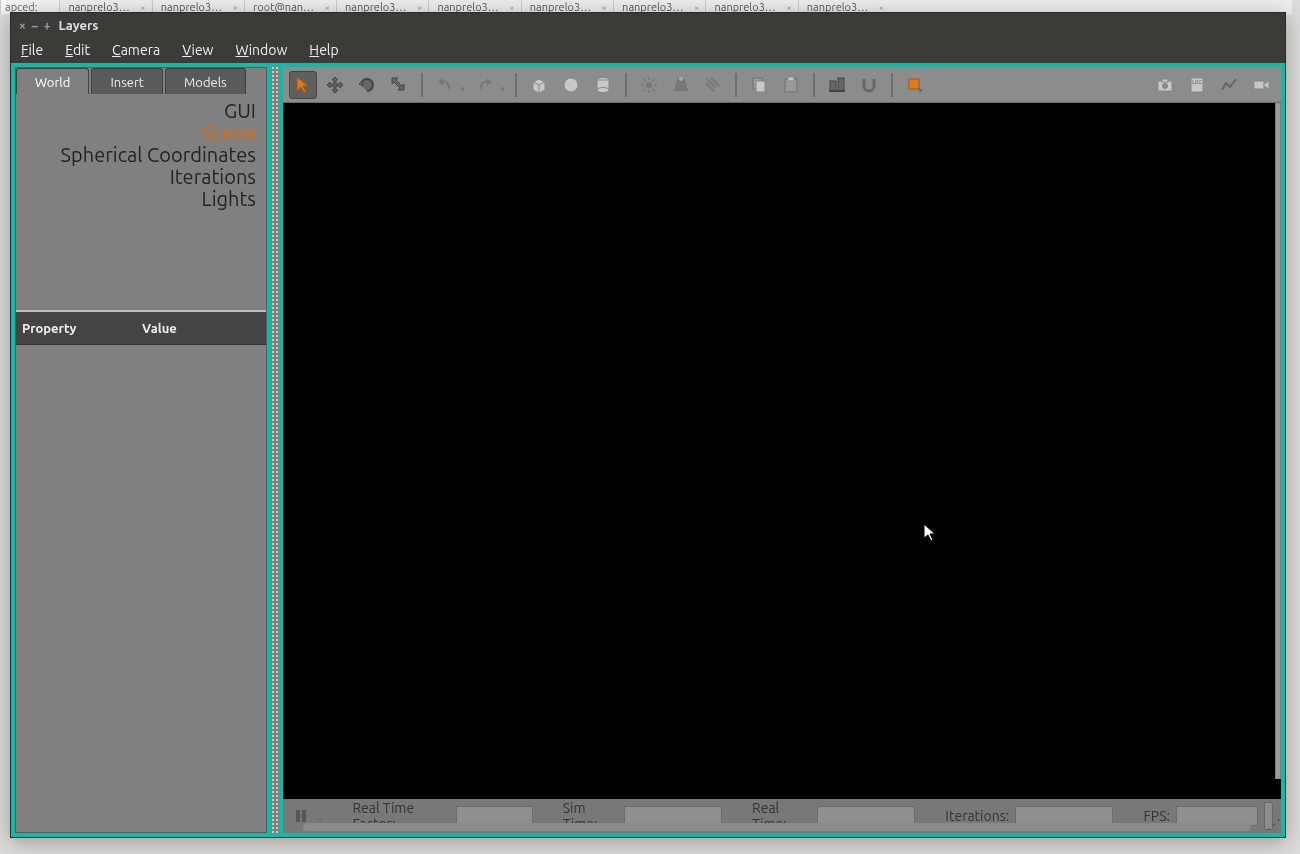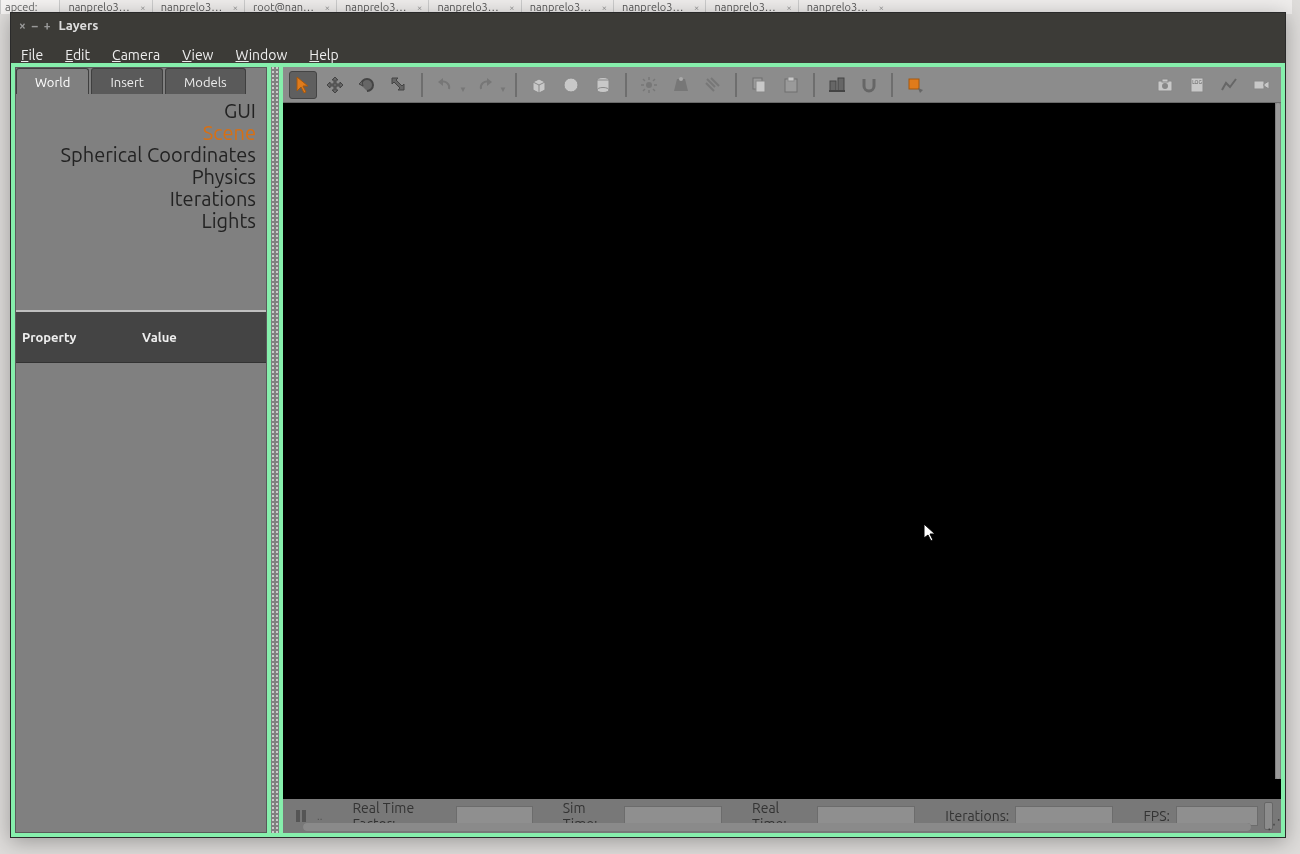--- a/index.html
+++ b/index.html
@@ -10,35 +10,35 @@
   .bg-tab { padding: 0 22px 0 8px; height: 14px; line-height:14px; border-left:1px solid #ccc; position:relative; overflow:hidden; white-space:nowrap; max-width:120px; }
   .bg-tab .x { position:absolute; right:6px; top:1px; color:#999; font-size:10px; }
   .bg-left { padding-left: 4px; color:#666; background:#f5f3f2;}
 
   .window { position:absolute; top:12px; left:10px; width:1276px; height:826px; background:#3a3a3a; border:1px solid #2a2a2a; display:flex; flex-direction:column; box-shadow: 0 4px 20px rgba(0,0,0,0.3); }
 
   .titlebar { height:24px; background:#3c3b37; display:flex; align-items:center; padding:0 8px; gap:8px; color:#ddd; font-size:13px; font-weight:bold; }
   .tb-btns { display:flex; gap:6px; color:#999; font-size:12px; }
   .tb-btn { cursor:pointer; }
 
-  .menubar { height:26px; background:#3c3b37; display:flex; align-items:flex-end; padding:0 10px; gap:22px; color:#eee; font-size:14px; }
+  .menubar { height:26px; background:#3c3b37; display:flex; align-items:center; padding:0 10px; gap:22px; color:#eee; font-size:14px; }
   .menu-item { cursor:pointer; }
   .menu-item .ul { text-decoration: underline; }
 
-  .body { flex:1; display:flex; background:#86efac; padding:4px 4px 4px 4px; gap:4px; min-height:0; }
+  .body { flex:1; display:flex; background:#14b8a6; padding:4px 4px 4px 4px; gap:4px; min-height:0; }
 
   
   .left-panel { width:252px; background:#808080; display:flex; flex-direction:column; border:1px solid #5a5a5a; }
   .tabs { display:flex; height:26px; }
   .tab { flex:0 0 auto; padding:0 18px; display:flex; align-items:center; font-size:13px; color:#eee; background:#5a5a5a; border:1px solid #3f3f3f; border-bottom:none; cursor:pointer; margin-right:2px; border-radius:3px 3px 0 0;}
   .tab.active { background:#808080; color:#fff; border-color:#3f3f3f; }
   .tree { padding:6px 10px 6px 24px; color:#222; font-size:20px; line-height:22px; flex:0 0 auto; min-height:216px;text-align:right;}
   .tree .sel { color:#d86f12; }
   .propheader { display:flex; background:#444; color:#eee; font-size:13px; font-weight:bold; border-top:2px solid #bfbfbf; border-bottom:1px solid #333;}
-  .propheader div { padding:18px 6px; }
+  .propheader div { padding:9px 6px; }
   .propheader .col-prop { width:120px; }
   .propheader .col-val { flex:1; }
   .propbody { flex:1; background:#808080; }
 
   
   .splitter-v { width:8px; background:#808080; position:relative; cursor:col-resize;}
   .splitter-v::before{content:"";position:absolute;top:0;bottom:0;left:1px;width:2px;background:repeating-linear-gradient(0deg,#ccc 0 2px,#808080 2px 4px);}
   .splitter-v::after{content:"";position:absolute;top:0;bottom:0;right:1px;width:2px;background:repeating-linear-gradient(0deg,#ccc 0 2px,#808080 2px 4px);}
 
   
@@ -122,21 +122,20 @@
             <span>Insert</span>
           </div>
         <div class="tab">
             <span>Models</span>
           </div>
       </div>
       <div class="tree">
         <div>GUI</div>
         <div class="sel">Scene</div>
         <div>Spherical Coordinates</div>
-        <div>Physics</div>
         <div>Iterations</div>
         <div>Lights</div>
       </div>
       <div class="propheader">
         <div class="col-prop">Property</div>
         <div class="col-val">Value</div>
       </div>
       <div class="propbody"></div>
     </div>
 

